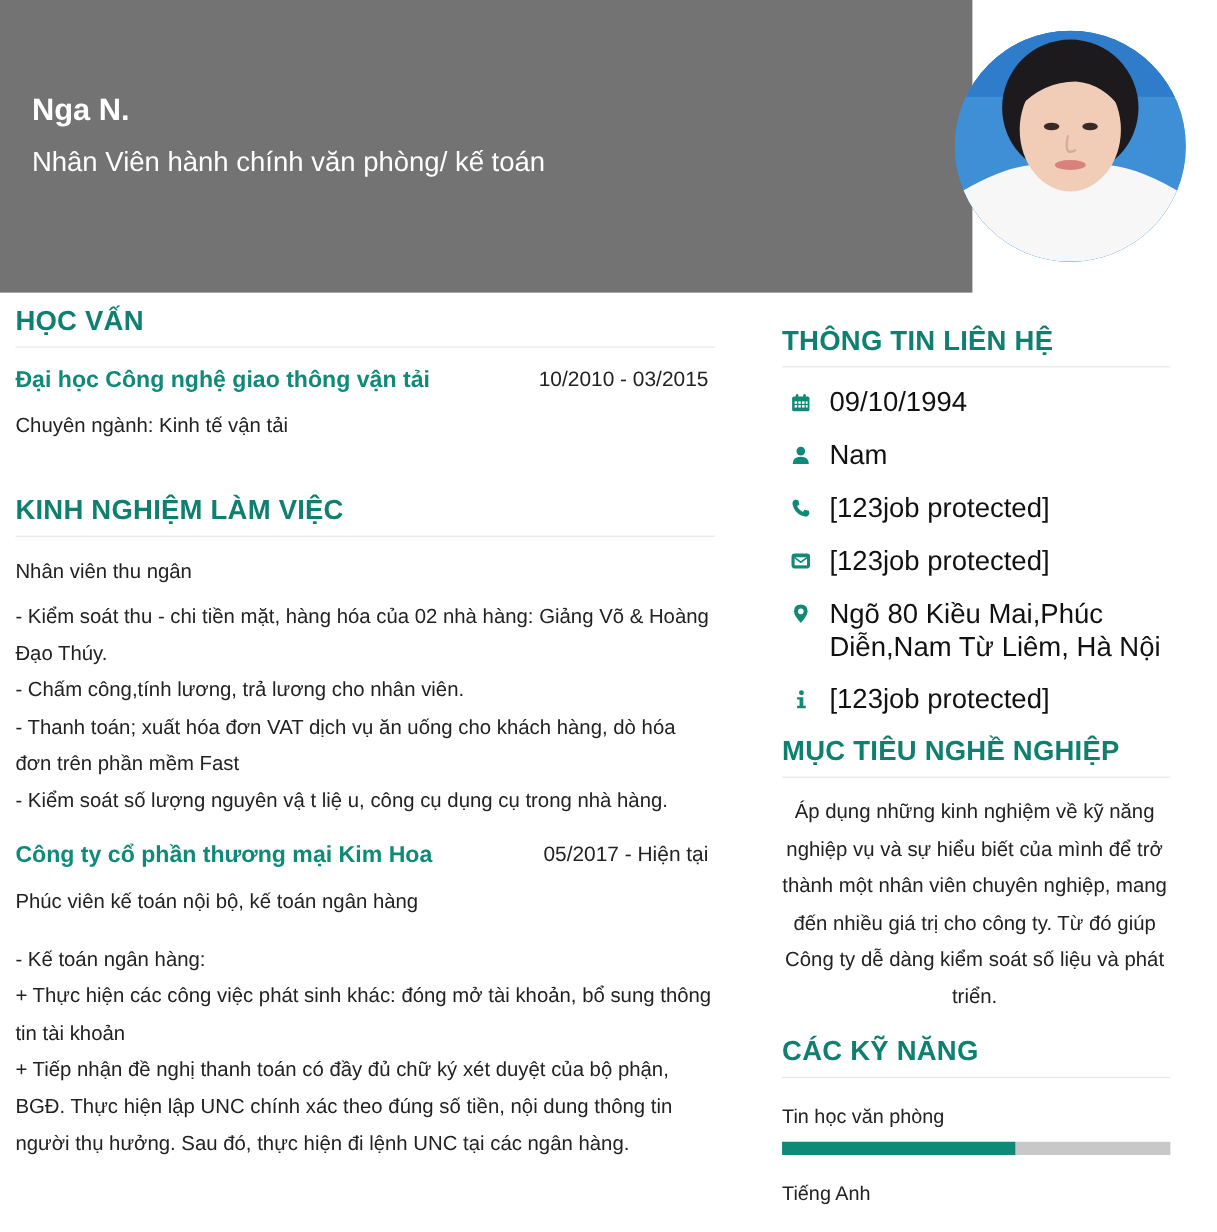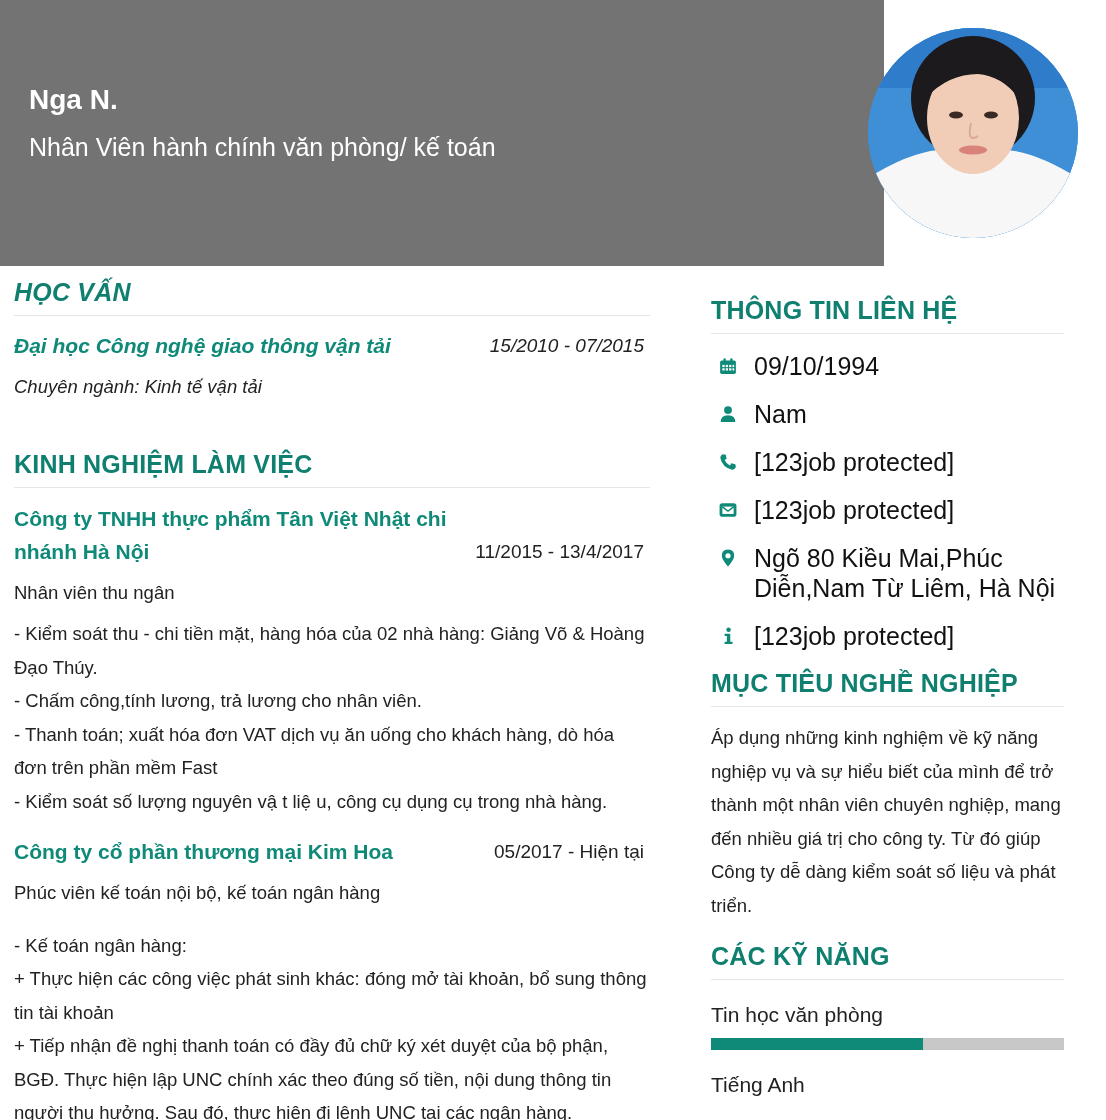--- a/index.html
+++ b/index.html
@@ -8,31 +8,31 @@
 
   .header { position: absolute; left: 0; top: 0; width: 884px; height: 266px; background: #737373; }
   .header .name { position: absolute; left: 29px; top: 84px; font-size: 28px; font-weight: bold; color: #fff; }
   .header .title { position: absolute; left: 29px; top: 133px; font-size: 25px; color: #fff; }
   .avatar { position: absolute; left: 868px; top: 28px; width: 210px; height: 210px; border-radius: 50%; overflow: hidden; background: #3d8fd8; }
 
   .left { position: absolute; left: 14px; top: 266px; width: 636px; }
   .right { position: absolute; left: 711px; top: 266px; width: 353px; }
 
   .sec-title { color: #0f7f70; font-weight: bold; font-size: 25px; letter-spacing: 0.2px; padding-bottom: 8px; border-bottom: 1px solid #e6e6e6; }
-  .row { display: flex; justify-content: space-between; align-items: flex-end; }
+  .row { display: flex; justify-content: space-between; align-items: center; }
   .item-title { color: #0f8a78; font-weight: bold; font-size: 21px; line-height: 33px; }
   .item-date { font-size: 19px; color: #222; line-height: 33px; white-space: nowrap; padding-right: 6px; }
   .body-text { font-size: 18.5px; line-height: 33.5px; color: #222; }
 
   .contact-list { margin-top: 17px; }
   .contact-item { display: flex; align-items: flex-start; font-size: 25px; line-height: 30px; color: #111; margin-bottom: 18px; }
   .contact-item .ic { width: 18px; height: 30px; display: flex; align-items: center; justify-content: center; margin-left: 8px; margin-right: 17px; flex: 0 0 18px; }
   .contact-item .ic svg { width: 18px; height: 18px; fill: #0f8a78; }
 
-  .skill-label { font-size: 21px; color: #222; margin-top: 20px; line-height: 30px; }
+  .skill-label { font-size: 18px; color: #222; margin-top: 20px; line-height: 30px; }
   .skill-bar { margin-top: 8px; height: 12px; background: #c8c8c8; width: 353px; position: relative; }
   .skill-fill { height: 12px; background: #0f8a78; position: absolute; left: 0; top: 0; }
 </style>
 </head>
 <body>
 
 <div class="header">
   <div class="name">Nga N.</div>
   <div class="title">Nhân Viên hành chính văn phòng/ kế toán</div>
   <div class="avatar">
@@ -55,39 +55,35 @@
 
       <path d="M103 95 Q100 108 104 110 Q108 110 110 108" stroke="#d9a994" stroke-width="2" fill="none"></path>
 
       <ellipse cx="105" cy="122" rx="14" ry="4.5" fill="#d9827a"></ellipse>
     </svg>
   </div>
 </div>
 
 <div class="left">
 
-  <div style="margin-top:12px;font-style:italic;">
+  <div style="margin-top:12px;">
     <div class="sec-title">HỌC VẤN</div>
     <div style="margin-top:13px;">
       <div class="row">
         <div class="item-title">Đại học Công nghệ giao thông vận tải</div>
-        <div class="item-date">15/2010 - 07/2015</div>
+        <div class="item-date">10/2010 - 03/2015</div>
       </div>
       <div class="body-text" style="margin-top:8px;">Chuyên ngành: Kinh tế vận tải</div>
     </div>
   </div>
 
   <div style="margin-top:46px;">
     <div class="sec-title">KINH NGHIỆM LÀM VIỆC</div>
 
     <div style="margin-top:14px;">
-      <div class="row">
-        <div class="item-title" style="width:440px;">Công ty TNHH thực phẩm Tân Việt Nhật chi nhánh Hà Nội</div>
-        <div class="item-date">11/2015 - 13/4/2017</div>
-      </div>
       <div class="body-text" style="margin-top:8px;">Nhân viên thu ngân</div>
       <div class="body-text" style="margin-top:8px;">- Kiểm soát thu - chi tiền mặt, hàng hóa của 02 nhà hàng: Giảng Võ &amp; Hoàng Đạo Thúy.</div>
       <div class="body-text">- Chấm công,tính lương, trả lương cho nhân viên.</div>
       <div class="body-text">- Thanh toán; xuất hóa đơn VAT dịch vụ ăn uống cho khách hàng, dò hóa đơn trên phần mềm Fast</div>
       <div class="body-text">- Kiểm soát số lượng nguyên vậ t liệ u, công cụ dụng cụ trong nhà hàng.</div>
     </div>
 
     <div style="margin-top:17px;">
       <div class="row">
         <div class="item-title">Công ty cổ phần thương mại Kim Hoa</div>
@@ -169,21 +165,21 @@
               <path d="M5 6 L10 6 L10 13 L12 13 L12 15 L5 15 L5 13 L7 13 L7 8 L5 8 Z"></path>
             </svg>
         </span>
         <span>[123job protected]</span>
       </div>
     </div>
   </div>
 
   <div style="">
     <div class="sec-title">MỤC TIÊU NGHỀ NGHIỆP</div>
-    <div class="body-text" style="margin-top:14px; width:350px;">Áp dụng những kinh nghiệm về kỹ năng nghiệp vụ và sự hiểu biết của mình để trở thành một nhân viên  chuyên nghiệp, mang đến nhiều giá trị cho công ty. Từ đó giúp Công ty dễ dàng kiểm soát số liệu và phát triển.</div>
+    <div class="body-text" style="margin-top:14px; width:350px;text-align:center;">Áp dụng những kinh nghiệm về kỹ năng nghiệp vụ và sự hiểu biết của mình để trở thành một nhân viên  chuyên nghiệp, mang đến nhiều giá trị cho công ty. Từ đó giúp Công ty dễ dàng kiểm soát số liệu và phát triển.</div>
   </div>
 
   <div style="margin-top:20px;">
     <div class="sec-title">CÁC KỸ NĂNG</div>
     <div>
       <div class="skill-label">Tin học văn phòng</div>
       <div class="skill-bar">
         <div class="skill-fill" id="skill-fill-0" style="width: 60%;"></div>
       </div>
     </div>

